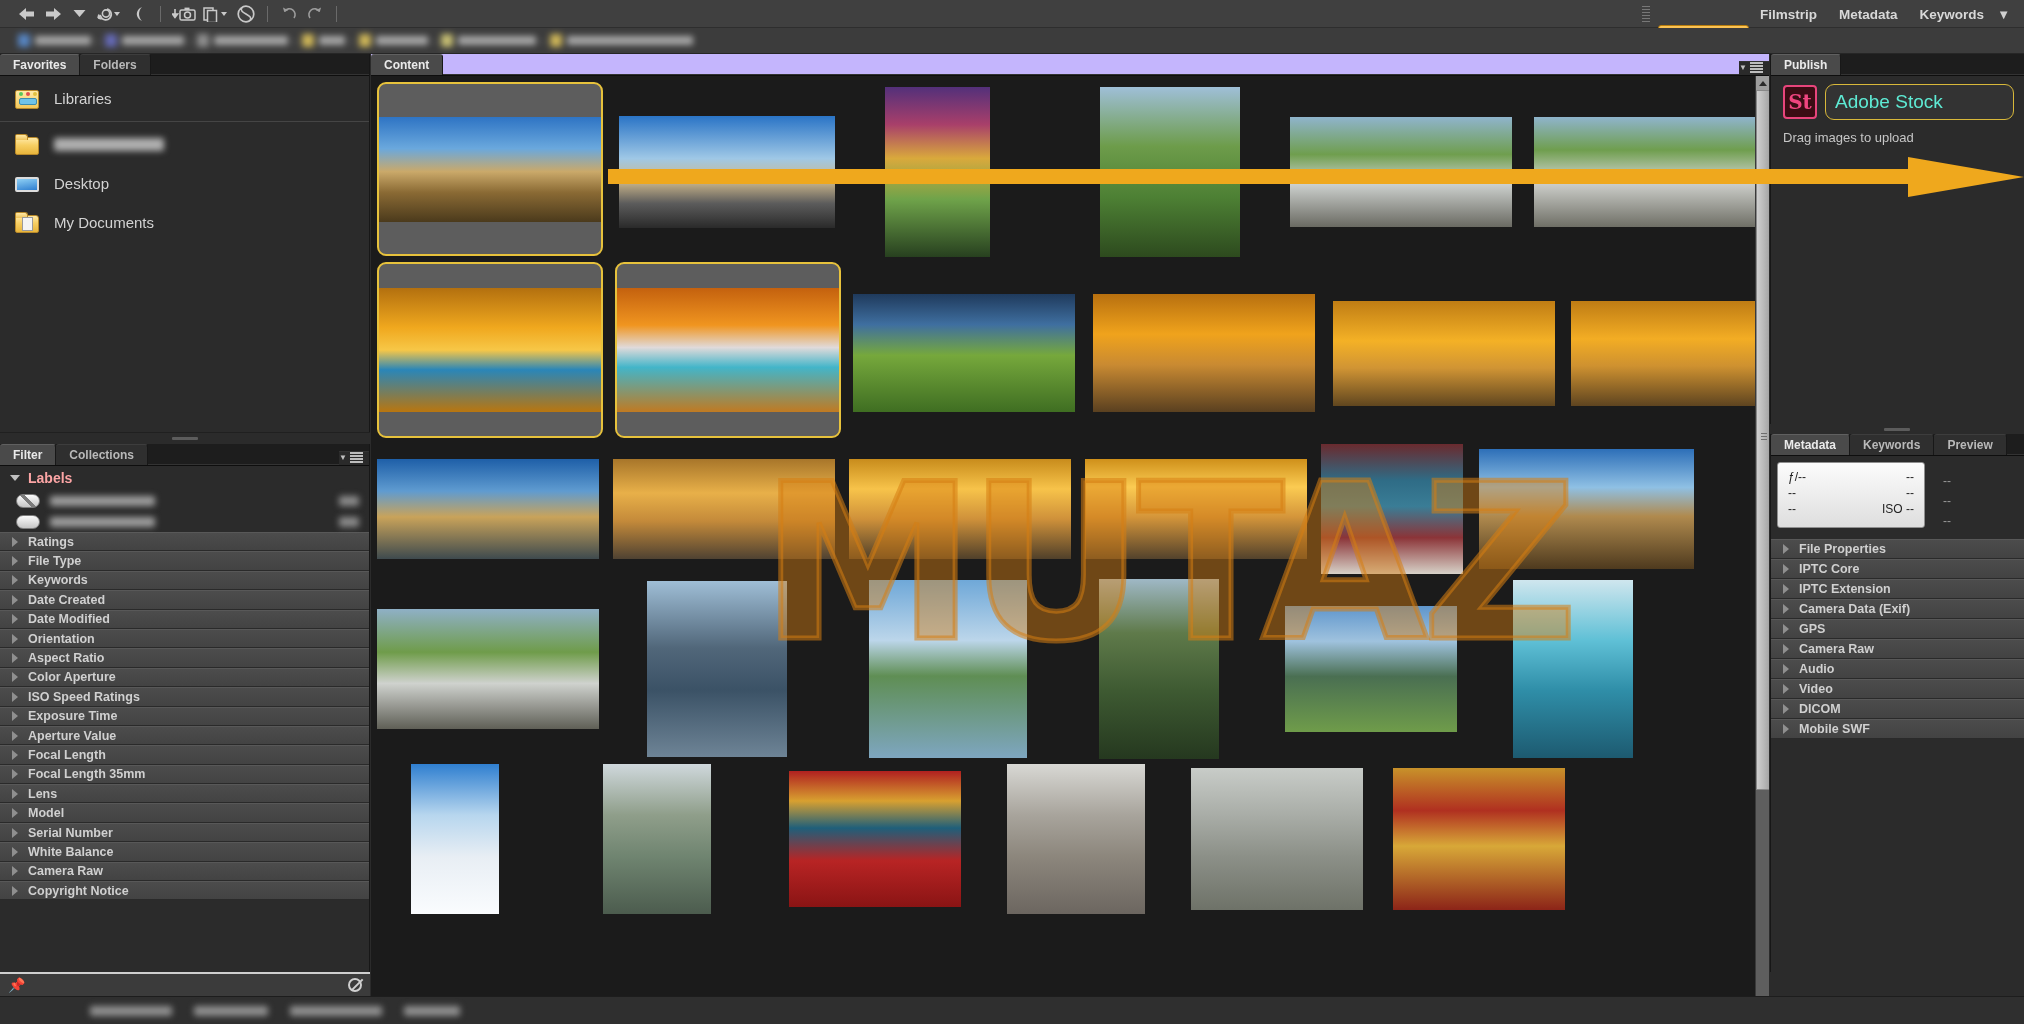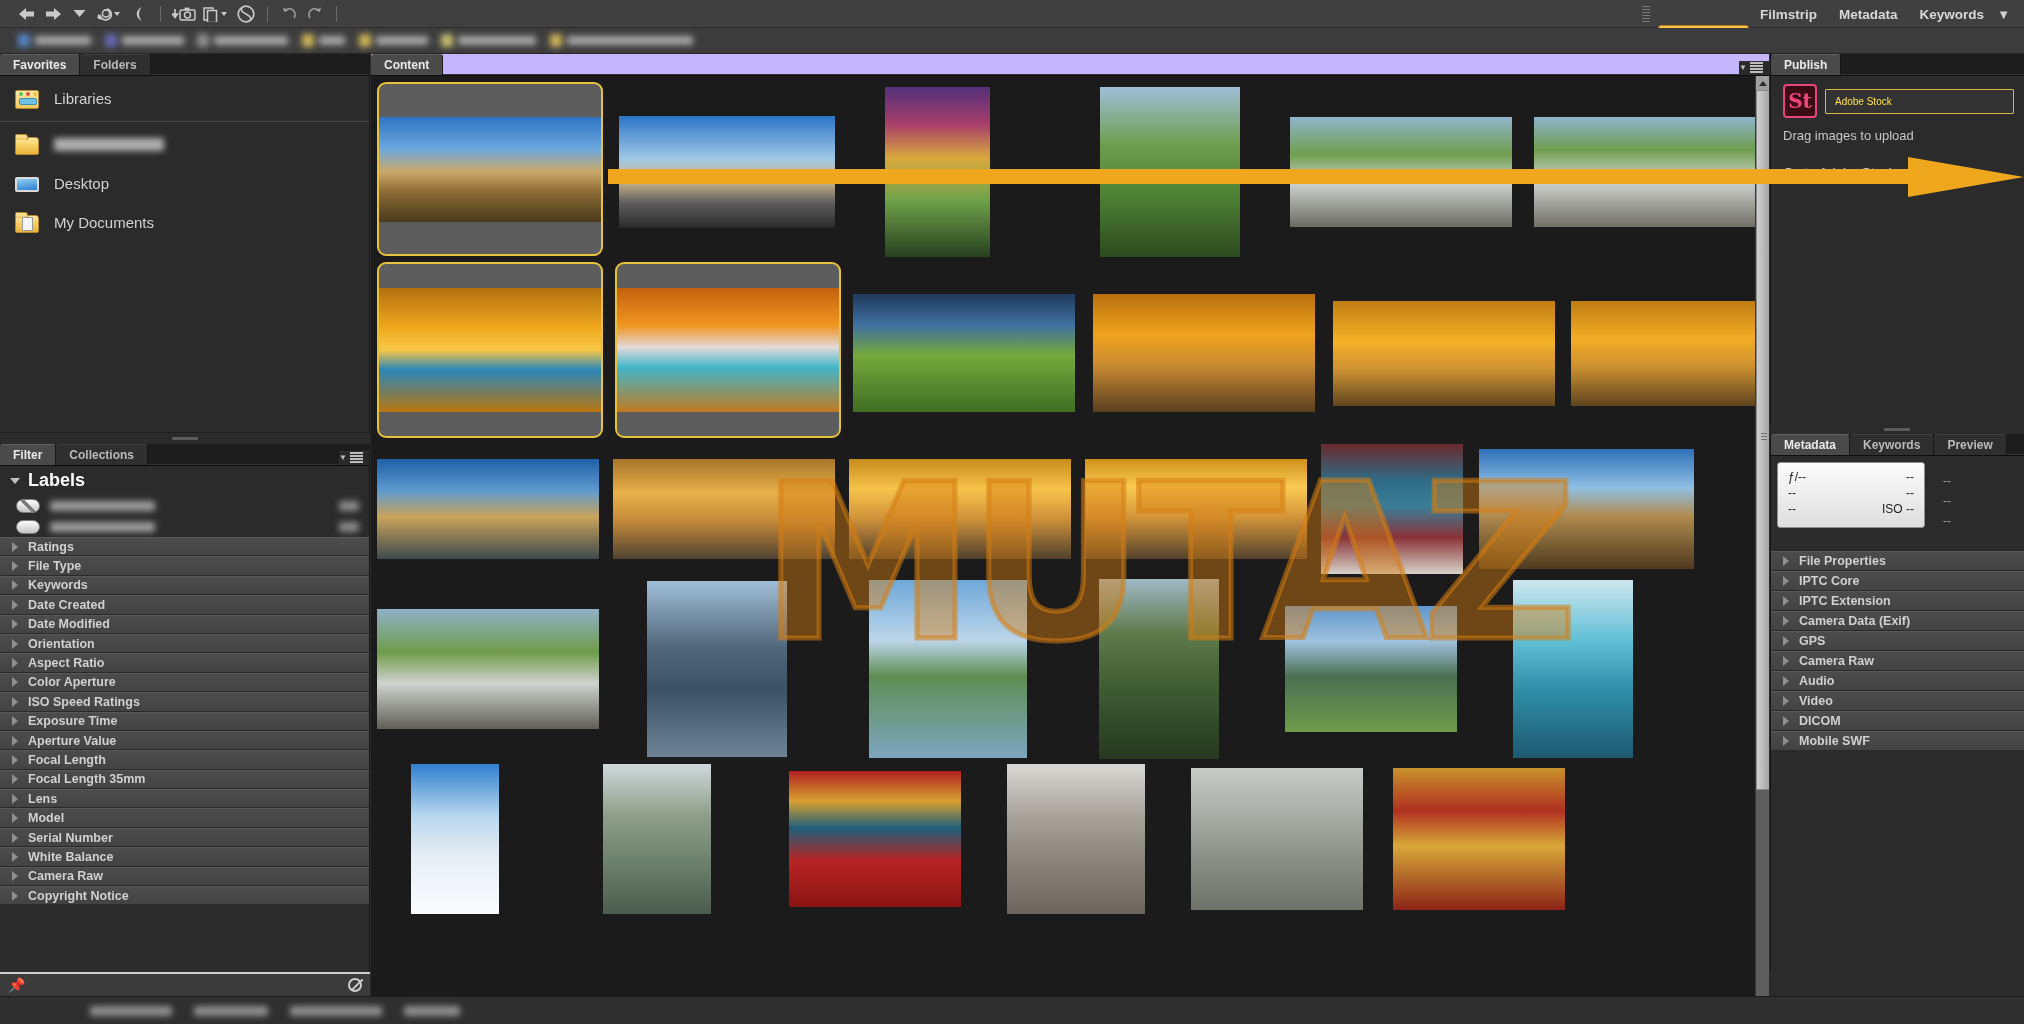--- a/index.html
+++ b/index.html
@@ -178,21 +178,21 @@
 
   
   #filter {
     position: absolute; left: 0; top: 444px; width: 370px; height: 528px;
     background: #2b2b2b; border-right: 1px solid #171717;
     display: flex; flex-direction: column;
   }
   .filter-body { flex: 1; overflow: hidden; }
   .flt-labels-hdr {
     display: flex; align-items: center; gap: 8px;
-    padding: 4px 0 4px 10px; font-weight: bold; font-size: 18px; color: #ffffff;
+    padding: 4px 0 4px 10px; font-weight: bold; font-size: 14px; color: #fca5a5;
   }
   .tri-d { width: 0;height:0;border-left:5px solid transparent;border-right:5px solid transparent;border-top:6px solid #c0c0c0; }
   .tri-r { width: 0;height:0;border-top:5px solid transparent;border-bottom:5px solid transparent;border-left:6px solid #8f8f8f; }
   .flt-lbl-row {
     display: flex; align-items: center; gap: 10px;
     height: 21px; padding-left: 16px; position: relative;
   }
   .lbl-pill {
     width: 24px; height: 14px; border-radius: 9px; flex: none;
     background: linear-gradient(180deg,#fbfbfb,#c6c6c6); border: 1px solid #7e7e7e;
@@ -302,43 +302,43 @@
   }
   .stock-row { display: flex; align-items: center; gap: 8px; padding: 8px 10px 0 12px; }
   .st-badge {
     width: 34px; height: 34px; flex: none; border-radius: 4px;
     background: #3a0d14; border: 2px solid #e8457c;
     color: #f0457f; font-weight: bold; font-size: 20px;
     display: flex; align-items: center; justify-content: center;
     font-family: "DejaVu Serif", serif;
   }
   .st-name {
-    flex: 1; border: 1px solid #d8b83a; border-radius: 1px; background: #333;
-    color: #fde047; font-size: 10px; padding: 6px 9px;
+    flex: 1; border: 1px solid #d8b83a; border-radius: 9px; background: #333;
+    color: #5eead4; font-size: 19px; padding: 6px 9px;
   }
   .pub-hint { padding: 10px 4px 0 12px; font-size: 13px; color: #c6c6c6; }
   .pub-link {
     padding: 22px 0 0 12px; font-size: 13.5px; color: #cfcfcf;
     text-decoration: underline; cursor: pointer; display: inline-block;
   }
 
   #metadata {
     position: absolute; left: 1770px; top: 434px; width: 254px; height: 538px;
     background: #2b2b2b; border-left: 1px solid #171717;
   }
   .md-placard { display: flex; padding: 3px 0 0 0; }
   .md-box {
     margin: 3px 0 3px 6px; width: 148px; padding: 6px 10px;
     background: linear-gradient(180deg,#fcfcfc,#dedede);
     border: 1px solid #8f8f8f; border-radius: 3px;
     color: #222; font-size: 12px;
   }
   .md-box .ln { display: flex; justify-content: space-between; padding: 1px 0; }
   .md-col2 { padding: 12px 0 0 18px; color: #9a9a9a; font-size: 12px; line-height: 20px; }
-  .md-rows { margin-top: 20px; }
+  .md-rows { margin-top: 8px; }
   .md-row {
     display: flex; align-items: center; gap: 10px;
     height: 20px; padding-left: 12px;
     background: linear-gradient(180deg,#4c4c4c 0%,#434343 100%);
     border-bottom: 1px solid #2a2a2a; border-top: 1px solid #585858;
     font-weight: bold; font-size: 12.5px; color: #d0d0d0; cursor: pointer;
   }
   .right-split {
     position: absolute; left: 1770px; top: 424px; width: 254px; height: 10px;
     background: #2b2b2b; display: flex; align-items: center; justify-content: center;

